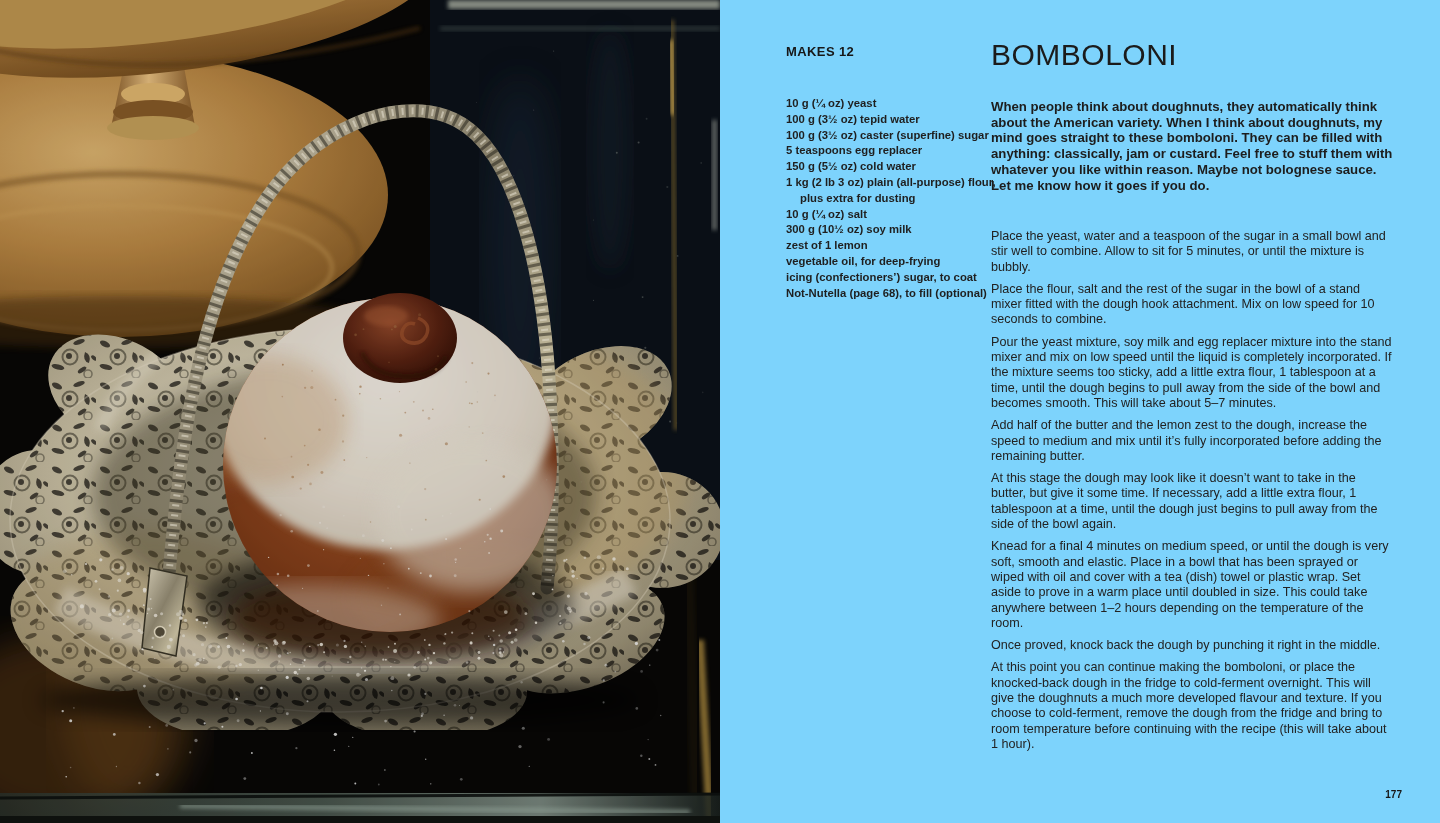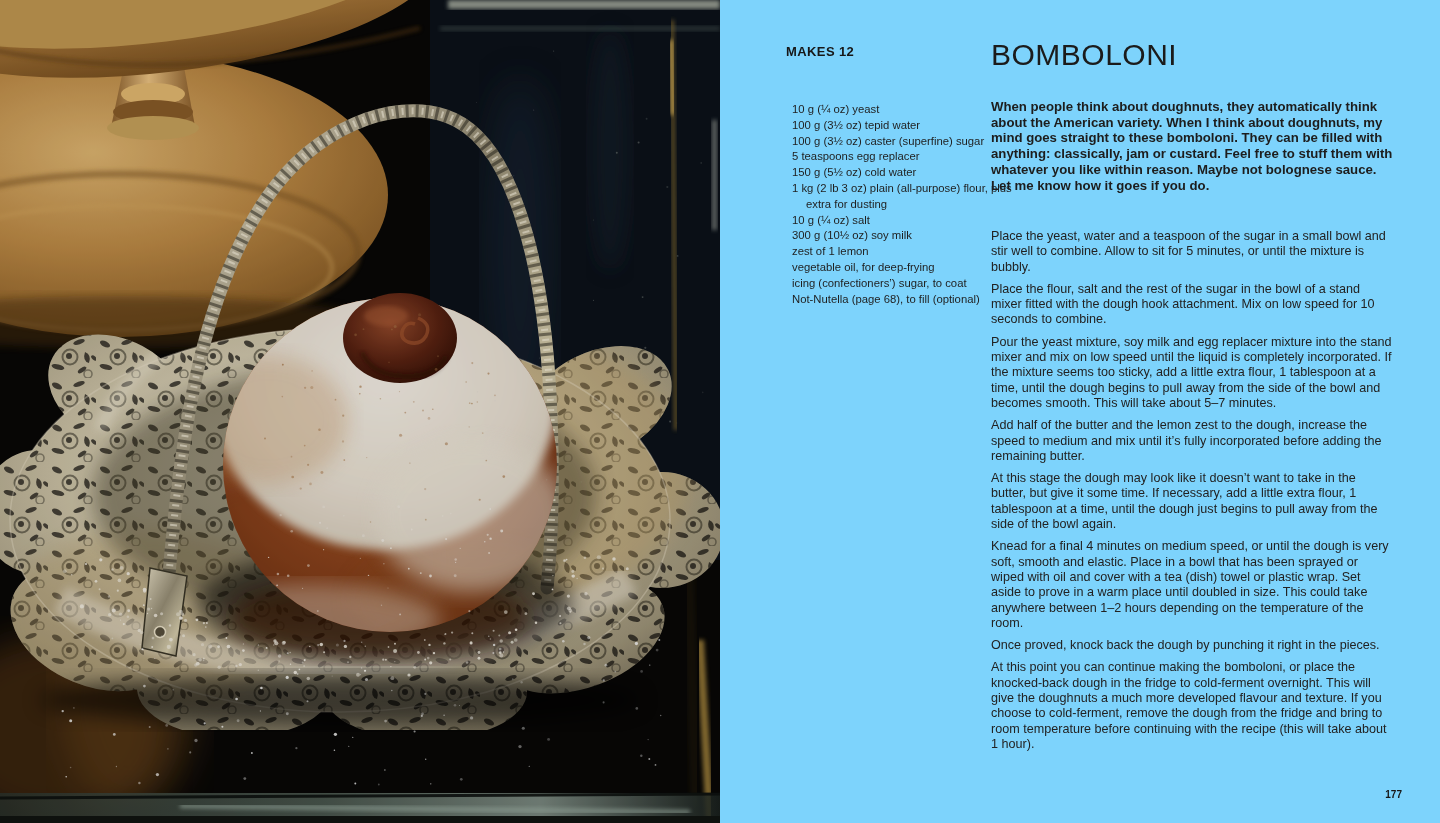--- a/index.html
+++ b/index.html
@@ -7,22 +7,22 @@
     position:relative;width:1440px;height:823px;overflow:hidden;
     background:#ffffff;font-family:"Liberation Sans",sans-serif;
     -webkit-font-smoothing:antialiased;
   }
   
   .photo{position:absolute;left:0;top:0;width:720px;height:823px;margin:0;background:#070605;overflow:hidden;}
   .photo svg{display:block;width:720px;height:823px;}
   
   .page{position:absolute;left:720px;top:0;width:720px;height:823px;background:#7dd3fc;color:#1c1c1c;}
   .makes{position:absolute;left:66px;top:44px;font-size:13px;font-weight:700;letter-spacing:.4px;color:#171717;}
-  .ingredients{position:absolute;left:66px;top:96px;width:232px;margin:6px;padding:0;list-style:none;
-    font-size:11.3px;line-height:15.8px;font-weight:400;color:#1f1f1f;}
+  .ingredients{position:absolute;left:66px;top:96px;width:232px;margin:0;padding:0;list-style:none;
+    font-size:11.3px;line-height:15.8px;font-weight:700;color:#1f1f1f;}
   .ingredients li{padding-left:14px;text-indent:-14px;}
   .title{position:absolute;left:271px;top:38px;margin:0;font-size:30px;font-weight:400;letter-spacing:.5px;color:#1b1b1b;}
   .intro{position:absolute;left:271px;top:99px;width:402px;margin:0;font-size:13.2px;line-height:15.7px;font-weight:600;color:#1d1d1d;}
   .method{position:absolute;left:271px;top:229px;width:402px;font-size:12.6px;line-height:15.3px;font-weight:500;color:#222222;}
   .method p{margin:0 0 7px 0;}
   .pagenum{position:absolute;right:38px;bottom:23px;font-size:10px;font-weight:700;color:#171717;}
 </style>
 </head>
 <body>
 
@@ -612,19 +612,19 @@
 
     <p class="intro">When people think about doughnuts, they automatically think about the American variety. When I think about doughnuts, my mind goes straight to these bomboloni. They can be filled with anything: classically, jam or custard. Feel free to stuff them with whatever you like within reason. Maybe not bolognese sauce. Let me know how it goes if you do.</p>
 
     <div class="method">
         <p>Place the yeast, water and a teaspoon of the sugar in a small bowl and stir well to combine. Allow to sit for 5 minutes, or until the mixture is bubbly.</p>
         <p>Place the flour, salt and the rest of the sugar in the bowl of a stand mixer fitted with the dough hook attachment. Mix on low speed for 10 seconds to combine.</p>
         <p>Pour the yeast mixture, soy milk and egg replacer mixture into the stand mixer and mix on low speed until the liquid is completely incorporated. If the mixture seems too sticky, add a little extra flour, 1 tablespoon at a time, until the dough begins to pull away from the side of the bowl and becomes smooth. This will take about 5–7 minutes.</p>
         <p>Add half of the butter and the lemon zest to the dough, increase the speed to medium and mix until it’s fully incorporated before adding the remaining butter.</p>
         <p>At this stage the dough may look like it doesn’t want to take in the butter, but give it some time. If necessary, add a little extra flour, 1 tablespoon at a time, until the dough just begins to pull away from the side of the bowl again.</p>
         <p>Knead for a final 4 minutes on medium speed, or until the dough is very soft, smooth and elastic. Place in a bowl that has been sprayed or wiped with oil and cover with a tea (dish) towel or plastic wrap. Set aside to prove in a warm place until doubled in size. This could take anywhere between 1–2 hours depending on the temperature of the room.</p>
-        <p>Once proved, knock back the dough by punching it right in the pieces.</p>
+        <p>Once proved, knock back the dough by punching it right in the middle.</p>
         <p>At this point you can continue making the bomboloni, or place the knocked-back dough in the fridge to cold-ferment overnight. This will give the doughnuts a much more developed flavour and texture. If you choose to cold-ferment, remove the dough from the fridge and bring to room temperature before continuing with the recipe (this will take about 1 hour).</p>
       </div>
 
     <div class="pagenum">177</div>
   </section>
 </div>
 
 </body></html>

